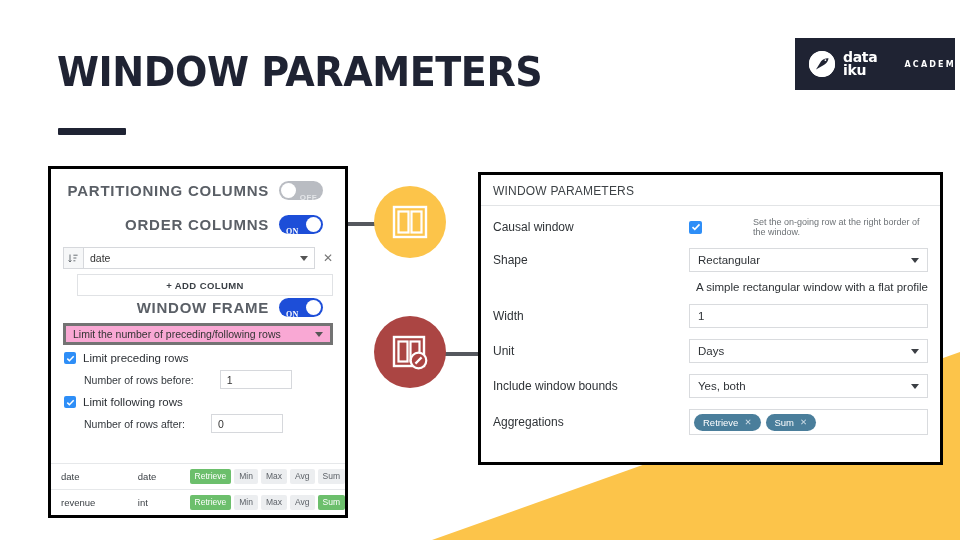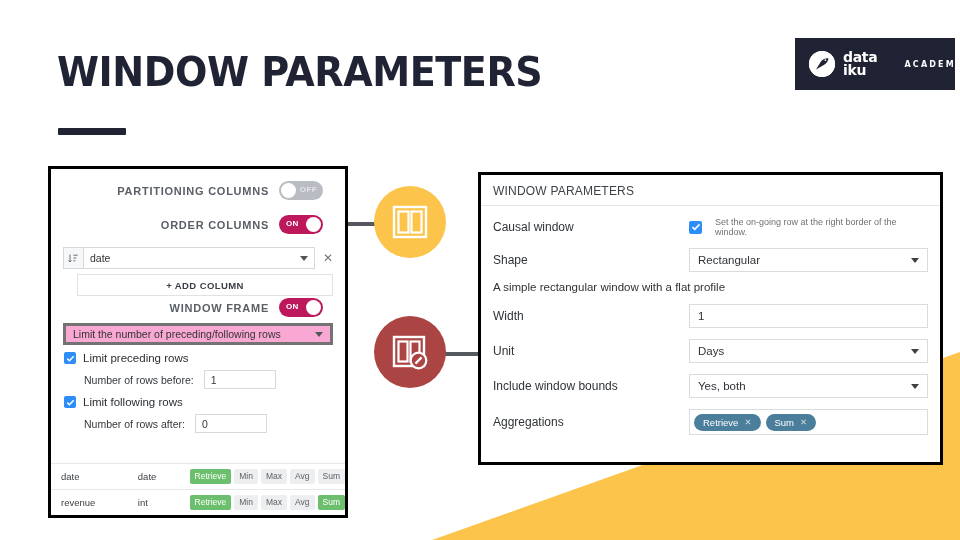--- a/index.html
+++ b/index.html
@@ -64,37 +64,37 @@
   #left-panel{
     position:absolute;left:48px;top:166px;width:300px;height:352px;
     background:#fff;border:3px solid #000;box-sizing:border-box;
     overflow:hidden;
   }
   .lp-row{
     display:flex;align-items:center;justify-content:flex-end;
     padding:0 22px 0 14px;
   }
   .lp-caps{
-    font-size:11px;letter-spacing:0.75px;color:#5a5f66;
+    font-size:15px;letter-spacing:0.75px;color:#5a5f66;
     font-weight:600;text-transform:uppercase;
   }
   .toggle{
     width:44px;height:19px;border-radius:10px;margin-left:10px;
     position:relative;flex:none;
   }
   .toggle.off{background:#b9bcc2;}
-  .toggle.on{background:#be185d;}
+  .toggle.on{background:#1d4ed8;font-family:Liberation Serif, serif;}
   .toggle .knob{
     position:absolute;top:2px;width:15px;height:15px;border-radius:50%;
     background:#fff;
   }
   .toggle.off .knob{left:2px;}
   .toggle.on .knob{right:2px;}
   .toggle .tlabel{
-    position:absolute;top:4px;font-size:8px;font-weight:700;
+    position:absolute;top:12px;font-size:8px;font-weight:700;
     color:#fff;letter-spacing:0.4px;
   }
   .toggle.off .tlabel{right:6px;color:#e3e5e8;}
   .toggle.on .tlabel{left:7px;}
   .lp-select-row{display:flex;align-items:center;padding:0 12px;}
   .sort-icon{
     width:20px;height:22px;border:1px solid #d6d8dc;border-right:none;
     background:#f6f7f8;display:flex;align-items:center;justify-content:center;
     flex:none;box-sizing:border-box;
   }
@@ -125,21 +125,21 @@
     display:flex;align-items:center;margin:7px 0 0 13px;
   }
   .cbox{
     width:12px;height:12px;border-radius:2px;background:#2e8ef7;
     display:flex;align-items:center;justify-content:center;flex:none;
     margin-right:7px;
   }
   .cbox svg{display:block;}
   .lp-check-label{font-size:11.5px;color:#2b2f34;}
   .lp-num{
-    display:flex;align-items:center;margin:6px 0 0 33px;
+    display:flex;align-items:center;margin:6px 0 0 33px;gap:16px;
   }
   .lp-num-label{font-size:10.5px;color:#33383d;}
   .lp-num-input{
     margin-left:10px;width:72px;height:19px;border:1px solid #d6d8dc;
     background:#fff;font-size:10.5px;color:#333;display:flex;
     align-items:center;padding:0 6px;box-sizing:border-box;
   }
   
   #lp-table{position:absolute;left:0;right:0;bottom:0;}
   .lp-trow{
@@ -174,27 +174,27 @@
   .rp-field{
     flex:1;height:24px;border:1px solid #d9dbde;background:#fff;
     display:flex;align-items:center;padding:10px 8px;box-sizing:border-box;
     font-size:11.5px;color:#2f3337;
   }
   .rp-caret{
     width:0;height:0;border-left:4.5px solid transparent;
     border-right:4.5px solid transparent;border-top:5px solid #3b3f44;
     margin-left:auto;flex:none;
   }
-  .rp-causal{display:flex;align-items:center;flex:1;}
+  .rp-causal{display:flex;align-items:center;flex:1;gap:38px;}
   .rp-cbox{
     width:13px;height:13px;border-radius:2px;background:#2e8ef7;
     display:flex;align-items:center;justify-content:center;flex:none;
   }
   .rp-hint{margin-left:13px;font-size:9px;color:#6d7276;}
-  #rp-shape-desc{padding:9px 12px 0 12px;font-size:11.5px;color:#2f3337;}
+  #rp-shape-desc{padding:9px 12px 0 12px;font-size:11.5px;color:#2f3337;text-align:right;}
   .chipbox{
     flex:1;height:26px;border:1px solid #d9dbde;background:#fff;
     display:flex;align-items:center;padding:0 4px;box-sizing:border-box;gap:5px;
   }
   .chip{
     background:#4a7e9b;color:#fff;border-radius:11px;height:17px;
     display:flex;align-items:center;padding:0 9px;font-size:9.5px;gap:6px;
   }
   .chip .chip-x{font-size:8.5px;color:#cddce6;}
 </style>

